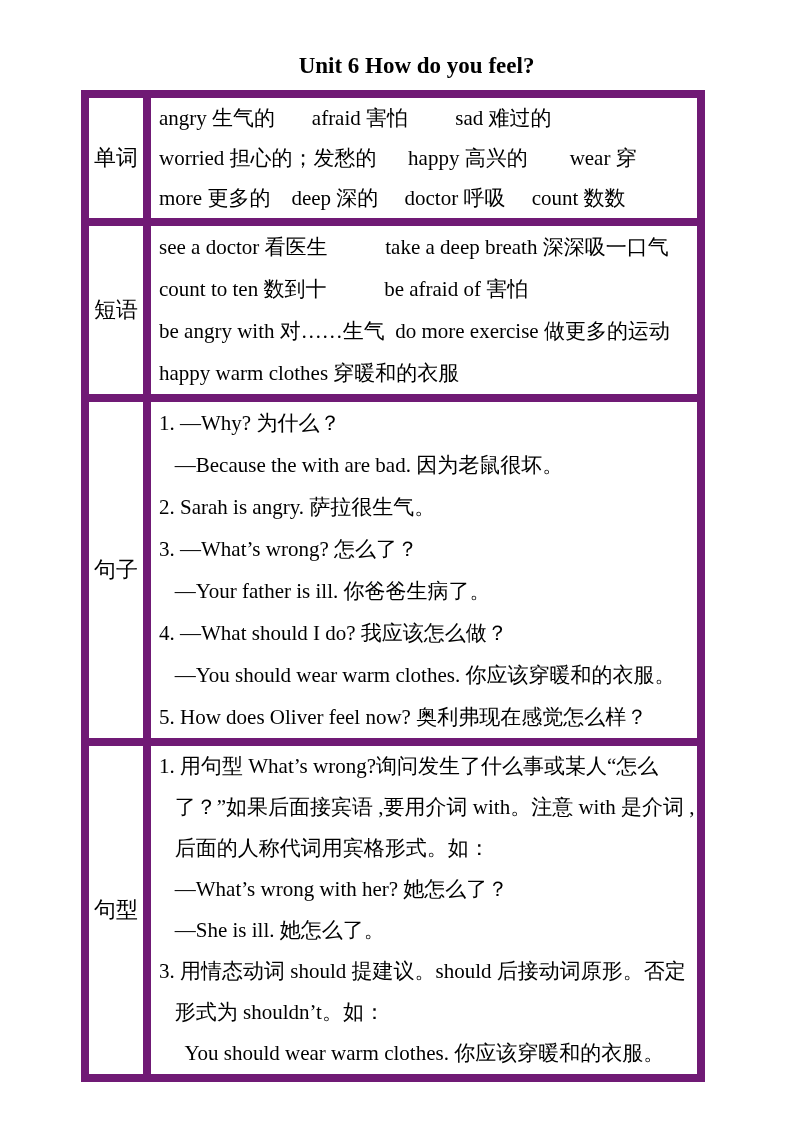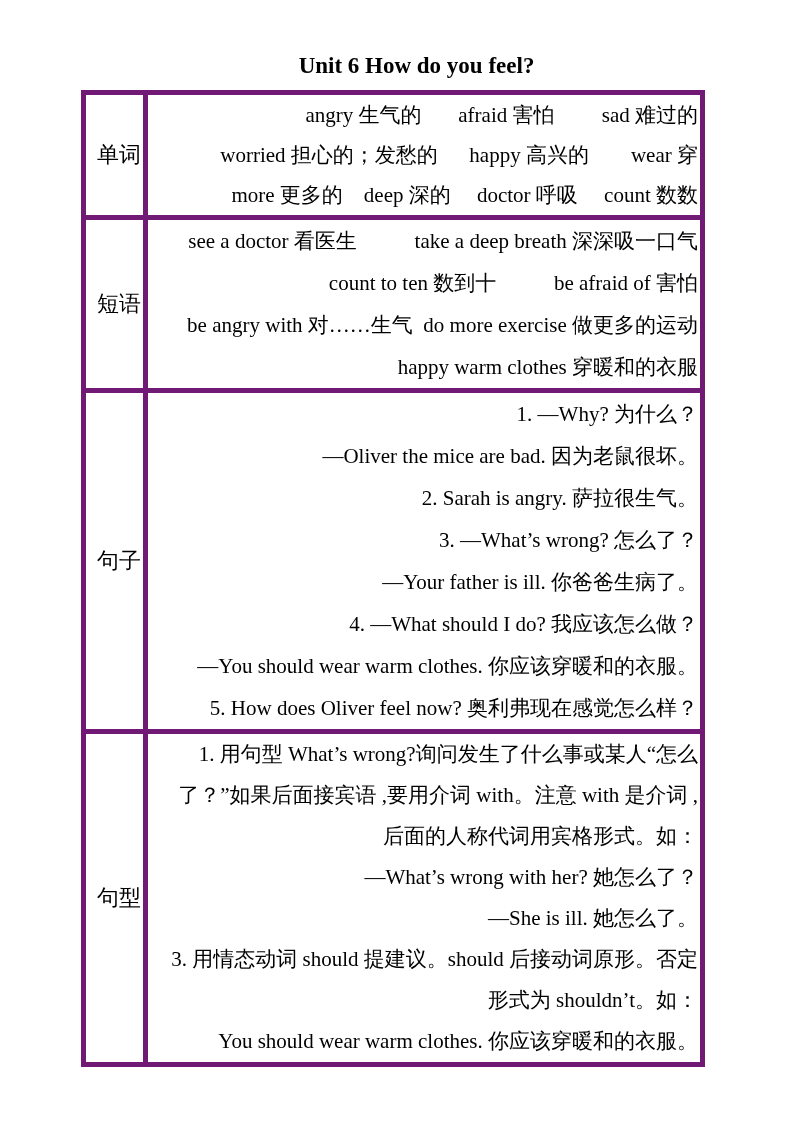--- a/index.html
+++ b/index.html
@@ -25,23 +25,22 @@
     font-weight: 700;
   }
   table.study-table {
     position: absolute;
     left: 61px; top: 90px;
     width: 624px;
     border-collapse: collapse;
     table-layout: fixed;
   }
   table.study-table td {
-    border: 5px solid #701a75;
+    border: 8px solid #701a75;
     vertical-align: middle;
-    text-align: right;
   }
   td.label-cell {
     width: 62px;
     text-align: center;
     font-size: 22px;
     padding: 16px 2px;
   }
   td.content-cell {
     padding: 0 2px 0 8px;
     overflow: hidden;
@@ -83,21 +82,21 @@
             <div class="text-line">see a doctor 看医生           take a deep breath 深深吸一口气</div>
             <div class="text-line">count to ten 数到十           be afraid of 害怕</div>
             <div class="text-line">be angry with 对……生气  do more exercise 做更多的运动</div>
             <div class="text-line">happy warm clothes 穿暖和的衣服</div>
           </td>
       </tr>
       <tr class="row-sentences">
         <td class="label-cell">句子</td>
         <td class="content-cell">
             <div class="text-line">1. —Why? 为什么？</div>
-            <div class="text-line">   —Oliver the mice are bad. 因为老鼠很坏。</div>
+            <div class="text-line">   —Because the with are bad. 因为老鼠很坏。</div>
             <div class="text-line">2. Sarah is angry. 萨拉很生气。</div>
             <div class="text-line">3. —What’s wrong? 怎么了？</div>
             <div class="text-line">   —Your father is ill. 你爸爸生病了。</div>
             <div class="text-line">4. —What should I do? 我应该怎么做？</div>
             <div class="text-line">   —You should wear warm clothes. 你应该穿暖和的衣服。</div>
             <div class="text-line">5. How does Oliver feel now? 奥利弗现在感觉怎么样？</div>
           </td>
       </tr>
       <tr class="row-patterns">
         <td class="label-cell">句型</td>

